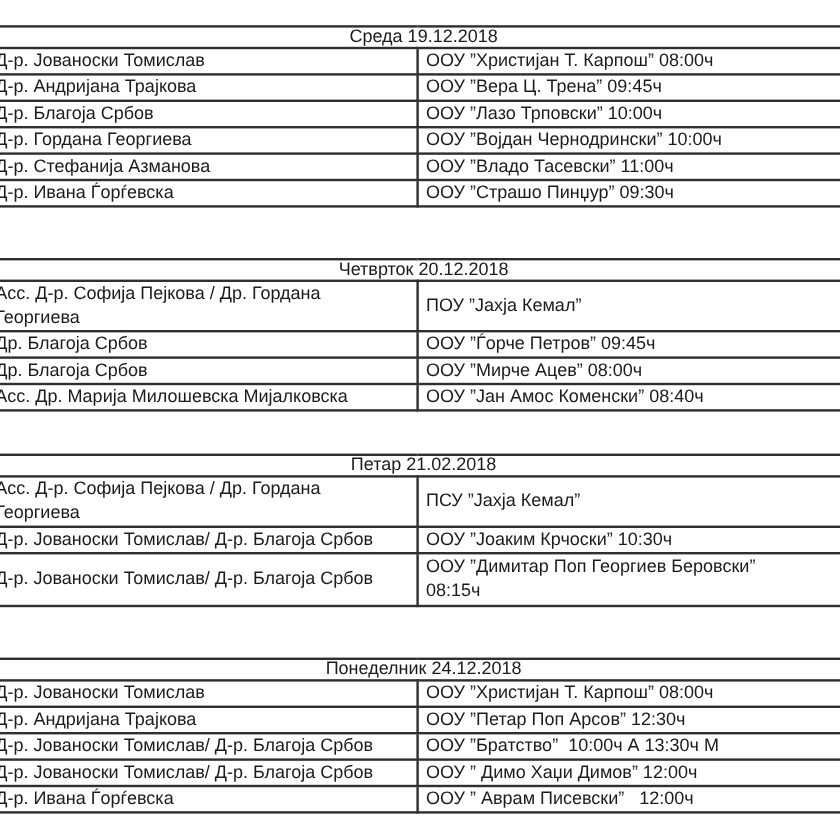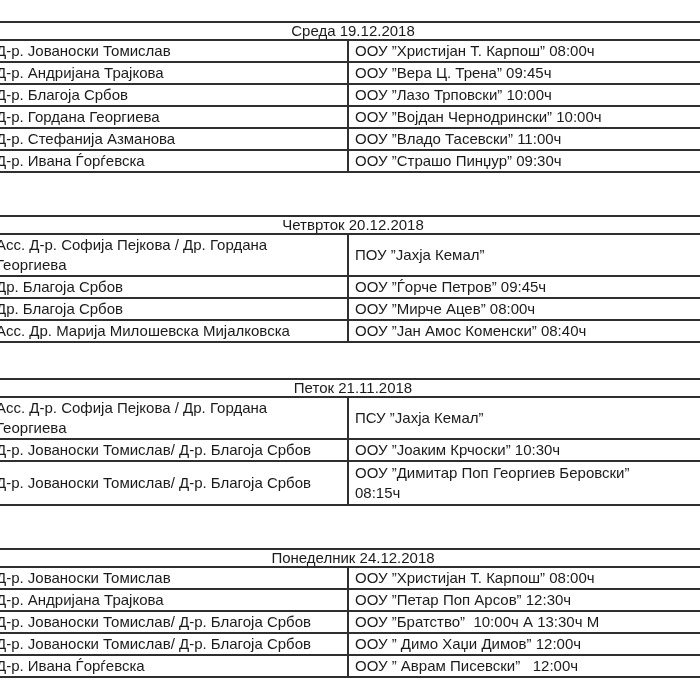--- a/index.html
+++ b/index.html
@@ -128,21 +128,21 @@
   </tbody>
     </table>
 
   <table class="sched t3">
     <colgroup>
         <col class="c1">
         <col class="c2">
       </colgroup>
     <tbody>
         <tr class="hdr">
-      <td colspan="2"><span class="squiggle">Петок</span><span> 21.11.2018</span></td>
+      <td colspan="2"><span class="squiggle">Петар</span><span> 21.02.2018</span></td>
     </tr>
     <tr class="row2">
       <td class="doctor">Асс. Д-р. Софија Пејкова / Др. Гордана
 Георгиева</td>
       <td class="school">ПСУ ”Јахја Кемал”</td>
     </tr>
     <tr class="row">
       <td class="doctor">Д-р. Јованоски Томислав/ Д-р. Благоја Србов</td>
       <td class="school">ООУ ”Јоаким Крчоски” 10:30ч</td>
     </tr>

